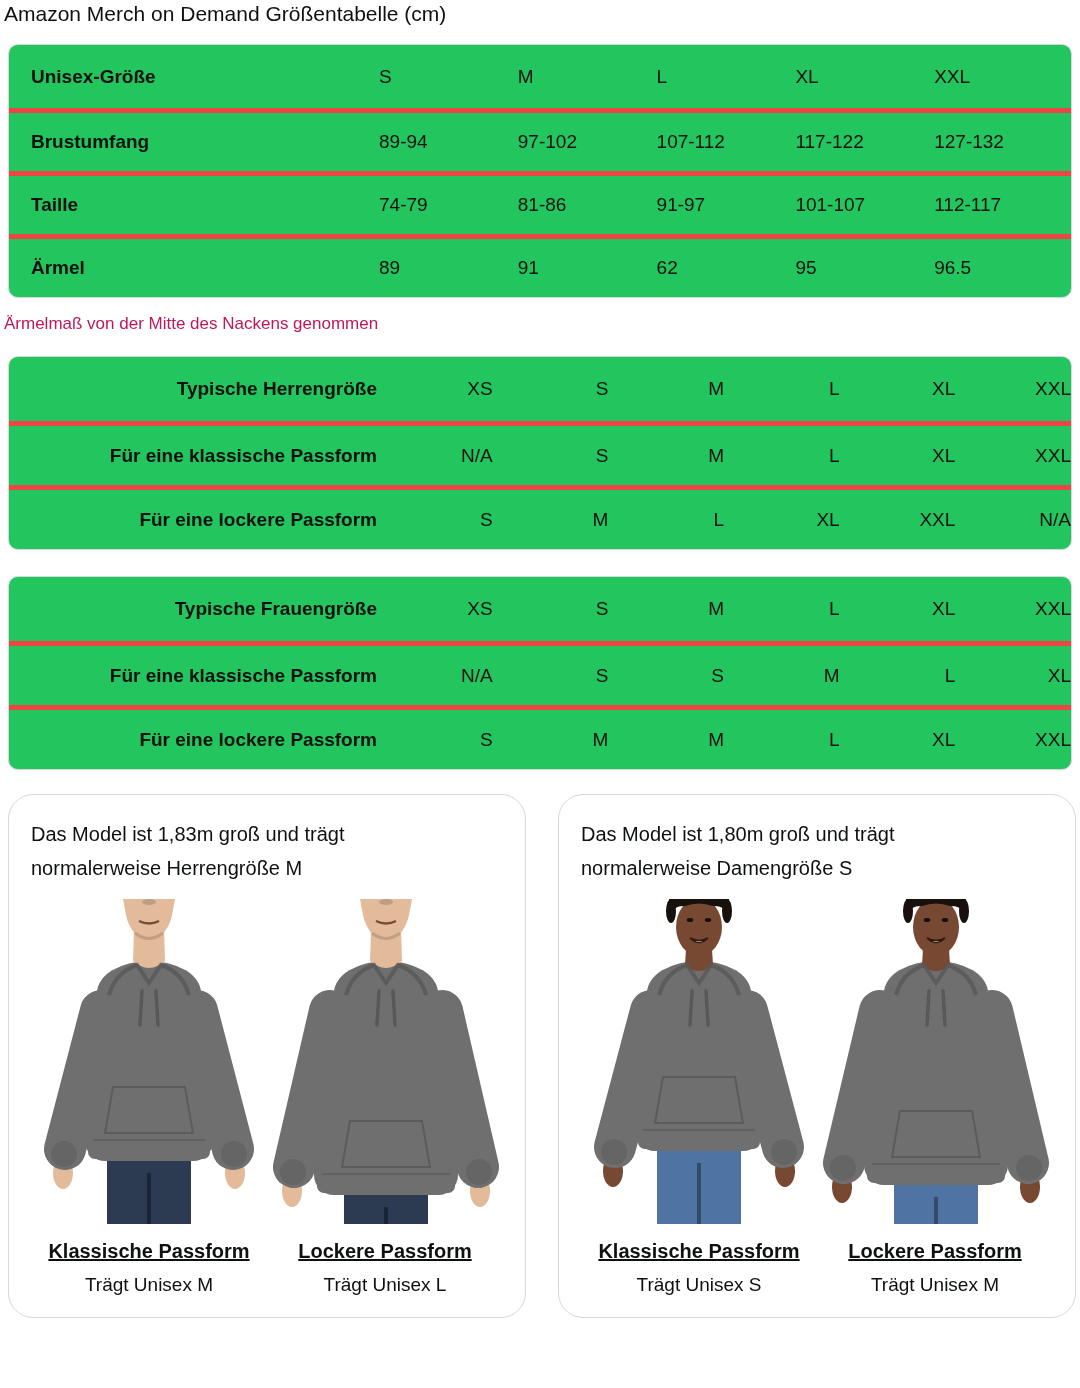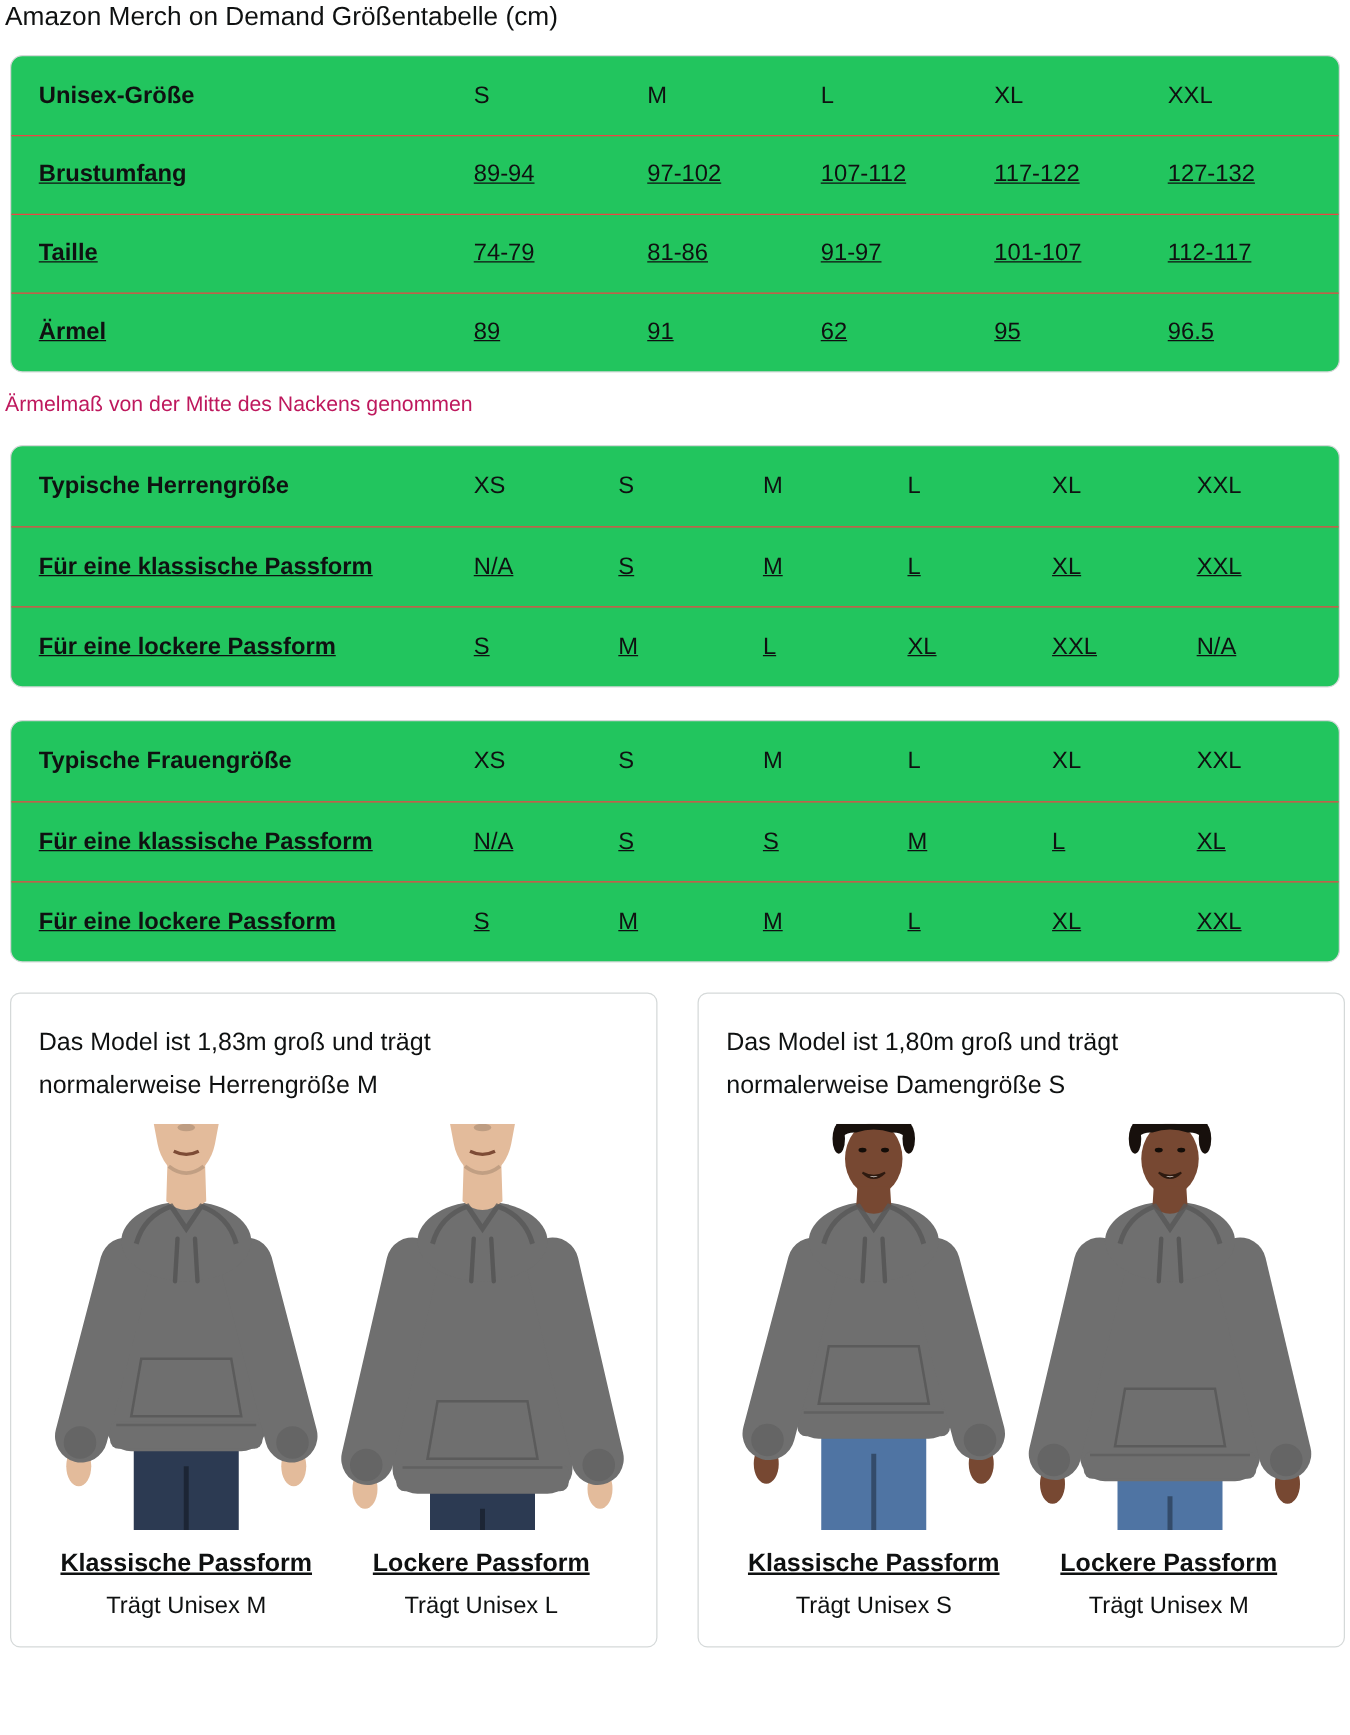--- a/index.html
+++ b/index.html
@@ -25,33 +25,33 @@
     background: #22c55e;
     overflow: hidden;
   }
   .trow {
     display: grid;
     grid-template-columns: 368px repeat(5, 1fr);
     align-items: center;
     height: 63px;
     font-size: 19px;
   }
-  .card-table.fit .trow { grid-template-columns: 368px repeat(6, 1fr); height: 64px; }
-  .trow + .trow { border-top: 1px solid #ef4444; text-decoration: underline; }
+  .card-table.fit .trow { grid-template-columns: 368px repeat(6, 1fr); height: 64px; text-align: right; }
+  .trow + .trow { border-top: 5px solid #ef4444; }
   .trow .lbl { font-weight: 700; padding-left: 22px; }
   .trow .val { padding-left: 2px; }
 
   .fit-note { font-size: 17px; margin: 16px 0 0 4px; color: #be185d; }
   .section-heading { font-size: 19px; font-weight: 400; margin: 40px 0 0 4px; }
 
   .model-cards { display: flex; gap: 32px; margin: 24px 8px 0 8px; }
   .model-card {
     flex: 1;
     border: 1px solid #d5d9d9;
-    border-radius: 8px;
+    border-radius: 25px;
     padding: 22px 22px 20px 22px;
     min-height: 524px;
     background: #fff;
   }
   .model-desc { font-size: 20px; line-height: 34px; max-width: 420px; }
   .photos { display: flex; justify-content: center; gap: 2px; margin-top: 14px; }
   .photo { width: 235px; height: 325px; overflow: hidden; }
   .captions { display: flex; margin-top: 16px; }
   .caption { flex: 1; text-align: center; }
   .caption .fitlbl { font-size: 20px; font-weight: 700; text-decoration: underline; }

